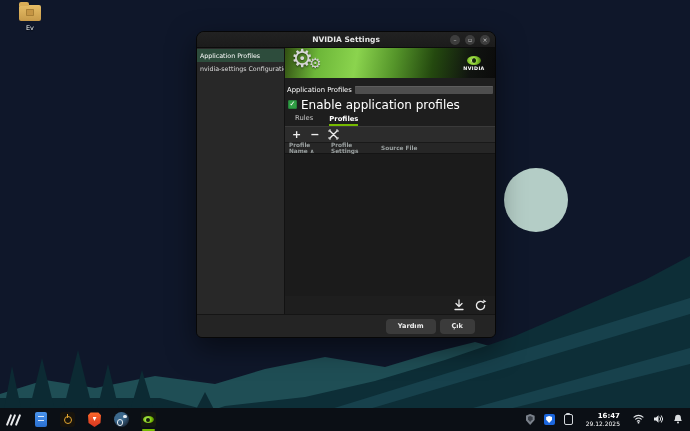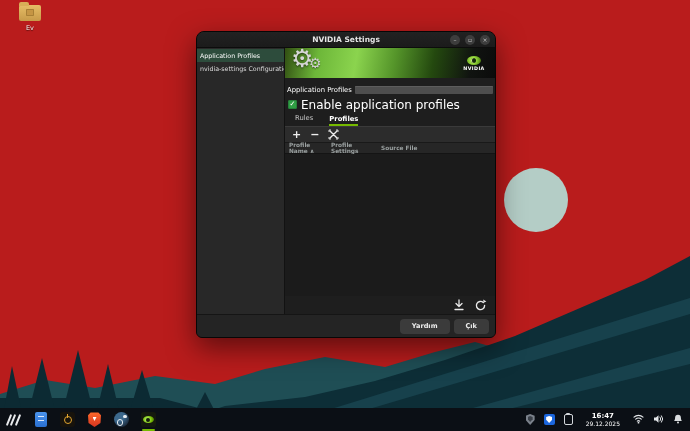--- a/index.html
+++ b/index.html
@@ -1,18 +1,18 @@
 <!DOCTYPE html>
 <html><head>
 <meta charset="utf-8">
 <style>
   * { margin:0; padding:0; box-sizing:border-box; }
   html,body { width:690px; height:431px; overflow:hidden; }
   body { font-family:"DejaVu Sans","Liberation Sans",sans-serif; }
-  #screen { position:relative; width:690px; height:431px; background:#b91c1c; overflow:hidden; }
+  #screen { position:relative; width:690px; height:431px; background:#0f172a; overflow:hidden; }
 
   
   #wallpaper-svg { position:absolute; left:0; top:0; }
 
   
   .desktop-icons { position:absolute; left:6px; top:5px; width:48px; }
   .desk-item { width:48px; text-align:center; margin-bottom:13px; cursor:default; }
   .desk-item .ic { margin:0 auto 3px auto; position:relative; }
   .desk-label { font-size:6.5px; color:#eef2ef; text-shadow:0 1px 1px rgba(0,0,0,.6); }
   .folder { width:22px; height:16px; background:linear-gradient(#e6bd66,#c79a49); border-radius:2px; position:relative; }
@@ -73,21 +73,21 @@
   .thead { height:11px; flex:0 0 11px; background:#262626; display:flex; align-items:center; font-size:5.8px; font-weight:bold; color:#9aa0a0; border-bottom:1px solid #141414; }
   .th { cursor:pointer; }
   .th.c1 { width:46px; padding-left:4px; }
   .th.c2 { width:50px; }
   .th.c3 { flex:1; }
   .tbody { flex:1; background:#1b1b1b; }
 
   .io-row { height:18px; flex:0 0 18px; display:flex; align-items:center; justify-content:flex-end; gap:9px; padding-right:8px; background:#1e1e1e; }
   .io-row svg { cursor:pointer; }
 
-  .bottombar { height:23px; flex:0 0 23px; background:#242424; border-top:1px solid #151515; display:flex; align-items:center; justify-content:flex-end; gap:4px; padding-right:6px; }
+  .bottombar { height:23px; flex:0 0 23px; background:#242424; border-top:1px solid #151515; display:flex; align-items:center; justify-content:flex-end; gap:4px; padding-right:20px; }
   .wbtn { background:#3b3b3b; color:#ececec; font-size:6.6px; font-weight:bold; border:none; border-radius:4px; padding:3.5px 12px; cursor:pointer; font-family:inherit; }
 
   
   .taskbar { position:absolute; left:0; bottom:0; width:690px; height:23px; background:#0b0f15; display:flex; align-items:center; }
   .tb-left { display:flex; align-items:center; gap:12px; margin-left:6px; }
   .tb-app { width:15px; height:15px; position:relative; cursor:pointer; display:flex; align-items:center; justify-content:center; }
   .menu-lines { display:flex; gap:2.5px; }
   .menu-lines i { display:block; width:2.2px; height:12px; background:#e8eaec; transform:rotate(22deg); border-radius:1px; }
   .fm-icon { width:12px; height:15px; background:linear-gradient(#4a94ec,#2a6fd0); border-radius:2px; position:relative; }
   .fm-icon:before { content:""; position:absolute; left:3px; top:4px; width:6px; height:1.4px; background:#dce9fb; box-shadow:0 4px 0 #dce9fb; }
@@ -104,21 +104,21 @@
   .nv-tb-icon i:before { content:""; position:absolute; left:3px; top:1.6px; width:4px; height:4px; background:#151a0e; border-radius:50%; }
   .active-underline { position:absolute; left:1px; bottom:-4px; width:13px; height:2px; background:#76b900; border-radius:1px; }
 
   .tb-right { margin-left:auto; display:flex; align-items:center; gap:9px; margin-right:7px; }
   .shield-gray { width:9px; height:11px; background:#7b828c; clip-path:polygon(50% 0,100% 16%,100% 55%,50% 100%,0 55%,0 16%); position:relative; }
   .shield-gray:after { content:""; position:absolute; left:2px; top:2px; width:5px; height:6px; background:#3a4049; clip-path:polygon(50% 0,100% 16%,100% 55%,50% 100%,0 55%,0 16%); }
   .bw-icon { width:11px; height:11px; background:#1b66dd; border-radius:2px; display:flex; align-items:center; justify-content:center; }
   .bw-icon i { display:block; width:6px; height:7px; background:#fff; clip-path:polygon(50% 0,100% 16%,100% 55%,50% 100%,0 55%,0 16%); }
   .clip-icon { width:9px; height:11px; border:1.2px solid #d3d7db; border-radius:2px; position:relative; }
   .clip-icon:before { content:""; position:absolute; left:1.8px; top:-2px; width:3.5px; height:1.6px; background:#d3d7db; border-radius:1px; }
-  .clock { text-align:center; line-height:1.2; cursor:pointer; margin:0 4px; }
+  .clock { text-align:right; line-height:1.2; cursor:pointer; margin:0 4px; }
   .clock .t { font-size:7px; font-weight:bold; color:#fff; }
   .clock .d { font-size:6px; color:#fff; }
 </style>
 </head>
 <body>
 
 <div id="screen">
 
   <svg id="wallpaper-svg" width="690" height="431" viewBox="0 0 690 431">
     <circle cx="536" cy="200" r="32" fill="#b4cdc6"></circle>

